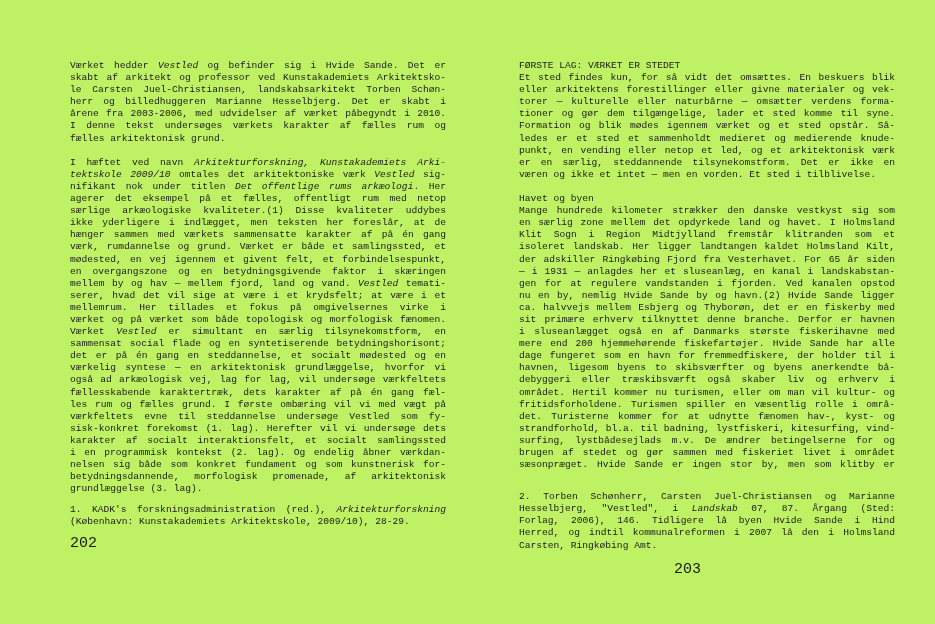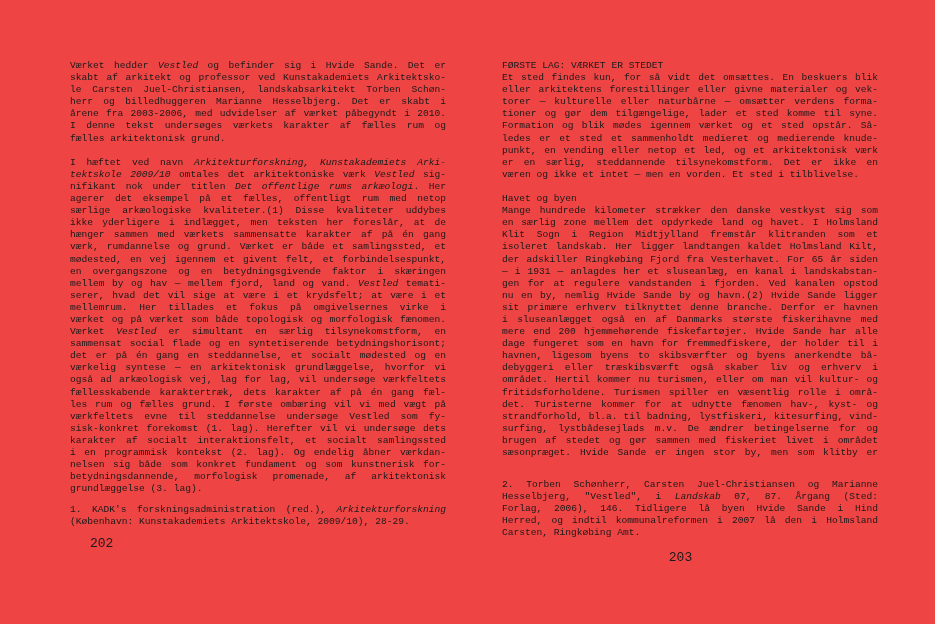--- a/index.html
+++ b/index.html
@@ -3,41 +3,41 @@
 <meta charset="utf-8">
 <style>
   html,body{margin:0;padding:0;}
   body{
     width:935px;height:624px;
     background:#ffffff;
     font-family:"Liberation Mono","DejaVu Sans Mono",monospace;
     color:#1a1a1a;
     overflow:hidden;
   }
-  .spread{position:relative;width:935px;height:624px;background:#ef4444;}
+  .spread{position:relative;width:935px;height:624px;background:#bef264;}
   .col{
     position:absolute;top:60px;width:376px;
     font-size:9.6px;line-height:12.1px;
     letter-spacing:0px;
   }
   .col-left{left:70px;}
-  .col-right{left:502px;}
+  .col-right{left:519px;}
   .line{
     text-align:justify;
     text-align-last:justify;
     white-space:normal;
     height:12.1px;
   }
   .line.noj{text-align-last:left;}
   .line i{font-style:italic;}
   .block{margin:0;}
   .gap-1{margin-top:12.1px;}
   .gap-fn-left{margin-top:9px;}
   .gap-fn-right{margin-top:20px;}
-  .pagenum{margin-top:9px;font-size:13px;line-height:12.1px;margin-left:20px;}
+  .pagenum{margin-top:9px;font-size:15px;line-height:12.1px;}
   .pagenum-left{text-align:left;}
   .pagenum-right{text-align:center;padding-right:39px;margin-top:12px;}
 </style>
 </head>
 <body>
 
 <div class="spread">
 
   <div class="col col-left">
     <div class="block">
@@ -106,20 +106,21 @@
       </div>
     <div class="block">
         <div class="line"><span>Mange hundrede kilometer strækker den danske vestkyst sig som</span></div>
         <div class="line"><span>en særlig zone mellem det opdyrkede land og havet. I Holmsland</span></div>
         <div class="line"><span>Klit Sogn i Region Midtjylland fremstår klitranden som et</span></div>
         <div class="line"><span>isoleret landskab. Her ligger landtangen kaldet Holmsland Kilt,</span></div>
         <div class="line"><span>der adskiller Ringkøbing Fjord fra Vesterhavet. For 65 år siden</span></div>
         <div class="line"><span>— i 1931 — anlagdes her et sluseanlæg, en kanal i landskabstan-</span></div>
         <div class="line"><span>gen for at regulere vandstanden i fjorden. Ved kanalen opstod</span></div>
         <div class="line"><span>nu en by, nemlig Hvide Sande by og havn.(2) Hvide Sande ligger</span></div>
+        <div class="line"><span>ca. halvvejs mellem Esbjerg og Thyborøn, det er en fiskerby med</span></div>
         <div class="line"><span>sit primære erhverv tilknyttet denne branche. Derfor er havnen</span></div>
         <div class="line"><span>i sluseanlægget også en af Danmarks største fiskerihavne med</span></div>
         <div class="line"><span>mere end 200 hjemmehørende fiskefartøjer. Hvide Sande har alle</span></div>
         <div class="line"><span>dage fungeret som en havn for fremmedfiskere, der holder til i</span></div>
         <div class="line"><span>havnen, ligesom byens to skibsværfter og byens anerkendte bå-</span></div>
         <div class="line"><span>debyggeri eller træskibsværft også skaber liv og erhverv i</span></div>
         <div class="line"><span>området. Hertil kommer nu turismen, eller om man vil kultur- og</span></div>
         <div class="line"><span>fritidsforholdene. Turismen spiller en væsentlig rolle i områ-</span></div>
         <div class="line"><span>det. Turisterne kommer for at udnytte fænomen hav-, kyst- og</span></div>
         <div class="line"><span>strandforhold, bl.a. til badning, lystfiskeri, kitesurfing, vind-</span></div>

